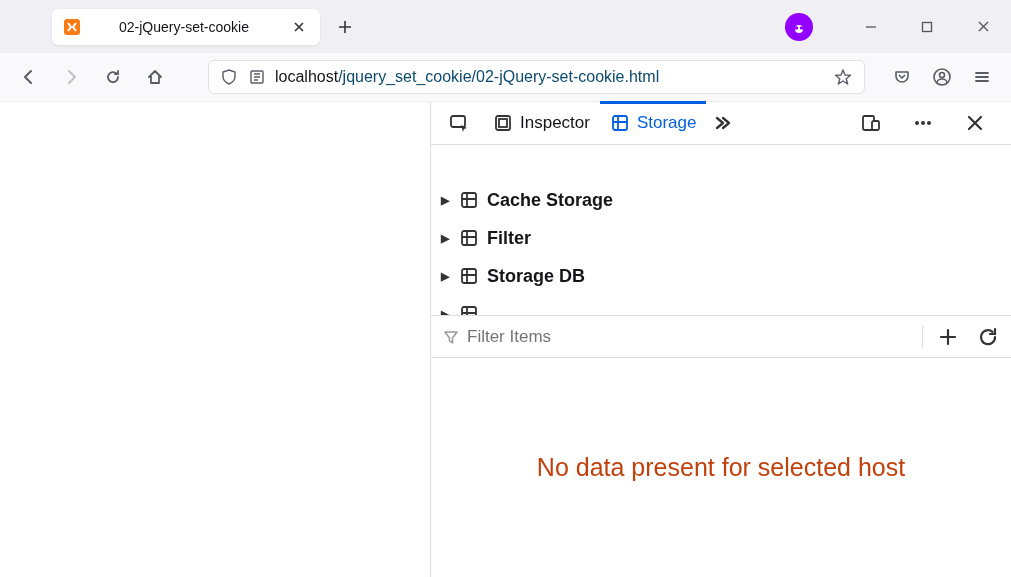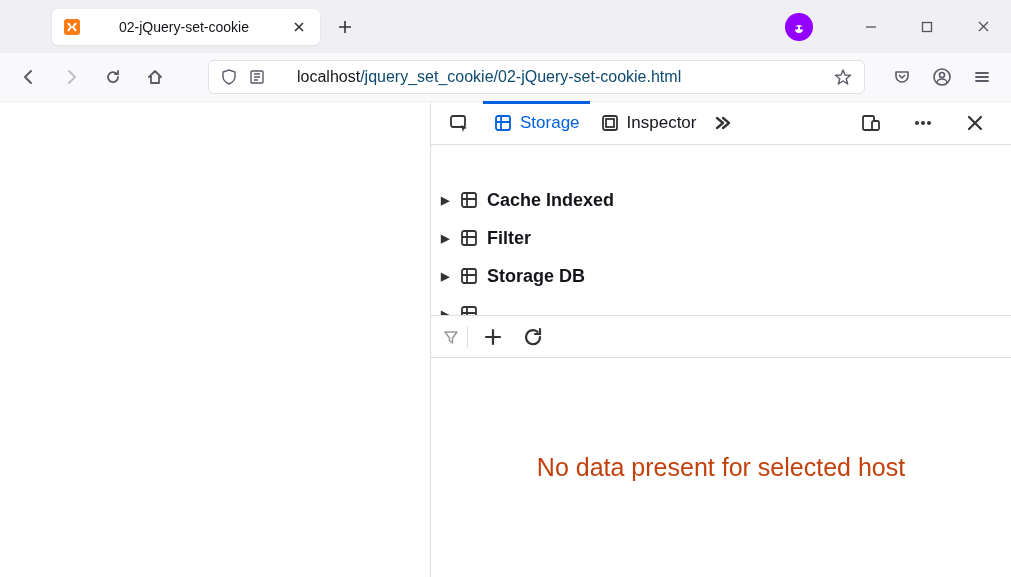--- a/index.html
+++ b/index.html
@@ -135,21 +135,21 @@
     .url-shield, .url-lock {
       width: 20px;
       height: 20px;
       display: flex;
       align-items: center;
       justify-content: center;
       color: #5b5b66;
       margin-right: 8px;
     }
     .url-text { flex: 1; }
-    .url-host { color: #15141a; margin-left: 22px; }
+    .url-host { color: #15141a; }
     .url-path { color: #0c4a6e; }
     .url-star {
       width: 22px;
       height: 22px;
       display: flex;
       align-items: center;
       justify-content: center;
       color: #5b5b66;
     }
     .toolbar-right {
@@ -417,33 +417,33 @@
 
   <div class="devtools">
 
     <div class="devtools-tabs">
       <div class="dt-icon-btn">
         <svg width="20" height="20" viewBox="0 0 20 20">
             <rect x="2" y="3" width="14" height="11" rx="2" stroke="#333" stroke-width="1.8" fill="none"></rect>
             <path d="M12 12 L18 15 L15 16 L14 19 Z" fill="#333"></path>
           </svg>
       </div>
+      <div class="dt-tab">
+        <svg width="20" height="20" viewBox="0 0 20 20">
+            <rect x="3" y="3" width="14" height="14" rx="2" stroke="#333" stroke-width="1.8" fill="none"></rect>
+            <rect x="6" y="6" width="8" height="8" stroke="#333" stroke-width="1.8" fill="none"></rect>
+          </svg>
+        <span>Inspector</span>
+      </div>
       <div class="dt-tab active">
         <svg width="20" height="20" viewBox="0 0 20 20">
             <rect x="3" y="3" width="14" height="14" rx="2" stroke="#0060df" stroke-width="1.8" fill="none"></rect>
             <path d="M3 9 H17 M8 3 V17" stroke="#0060df" stroke-width="1.8"></path>
           </svg>
         <span>Storage</span>
-      </div>
-      <div class="dt-tab">
-        <svg width="20" height="20" viewBox="0 0 20 20">
-            <rect x="3" y="3" width="14" height="14" rx="2" stroke="#333" stroke-width="1.8" fill="none"></rect>
-            <rect x="6" y="6" width="8" height="8" stroke="#333" stroke-width="1.8" fill="none"></rect>
-          </svg>
-        <span>Inspector</span>
       </div>
       <div class="dt-icon-btn">
         <svg width="20" height="20" viewBox="0 0 20 20">
             <path d="M5 5 L11 10 L5 15 M11 5 L17 10 L11 15" stroke="#333" stroke-width="2.3" fill="none" stroke-linecap="round" stroke-linejoin="round"></path>
           </svg>
       </div>
       <div class="dt-spacer"></div>
       <div class="dt-right-icons">
         <div class="dt-icon-btn">
           <svg width="20" height="20" viewBox="0 0 20 20">
@@ -466,21 +466,21 @@
       </div>
     </div>
 
     <div class="storage-tree">
       <div class="tree-item">
         <span class="tree-caret">▶</span>
         <svg class="tree-icon" width="20" height="20" viewBox="0 0 20 20">
             <rect x="3" y="3" width="14" height="14" rx="2" stroke="#333" stroke-width="1.8" fill="none"></rect>
             <path d="M3 9 H17 M8 3 V17" stroke="#333" stroke-width="1.8"></path>
           </svg>
-        <span>Cache Indexed</span>
+        <span>Cache Storage</span>
       </div>
       <div class="tree-item">
         <span class="tree-caret">▶</span>
         <svg class="tree-icon" width="20" height="20" viewBox="0 0 20 20">
             <rect x="3" y="3" width="14" height="14" rx="2" stroke="#333" stroke-width="1.8" fill="none"></rect>
             <path d="M3 9 H17 M8 3 V17" stroke="#333" stroke-width="1.8"></path>
           </svg>
         <span>Filter</span>
       </div>
       <div class="tree-item">
@@ -499,20 +499,21 @@
           </svg>
       </div>
     </div>
 
     <div class="filter-bar">
       <span class="filter-icon">
         <svg width="16" height="16" viewBox="0 0 16 16">
             <path d="M2 3 H14 L9.5 9 V14 L6.5 12 V9 Z" stroke="#999" stroke-width="1.5" fill="none" stroke-linejoin="round"></path>
           </svg>
       </span>
+      <input class="filter-input" placeholder="Filter Items" style="">
       <div class="filter-right">
         <div class="filter-btn">
           <svg width="22" height="22" viewBox="0 0 22 22">
               <path d="M11 4 V18 M4 11 H18" stroke="#333" stroke-width="2.2" stroke-linecap="round"></path>
             </svg>
         </div>
         <div class="filter-btn">
           <svg width="22" height="22" viewBox="0 0 22 22">
               <path d="M18 11 A7 7 0 1 1 15.5 5.8 M18 3 V8 H13" stroke="#333" stroke-width="2.2" fill="none" stroke-linecap="round"></path>
             </svg>

